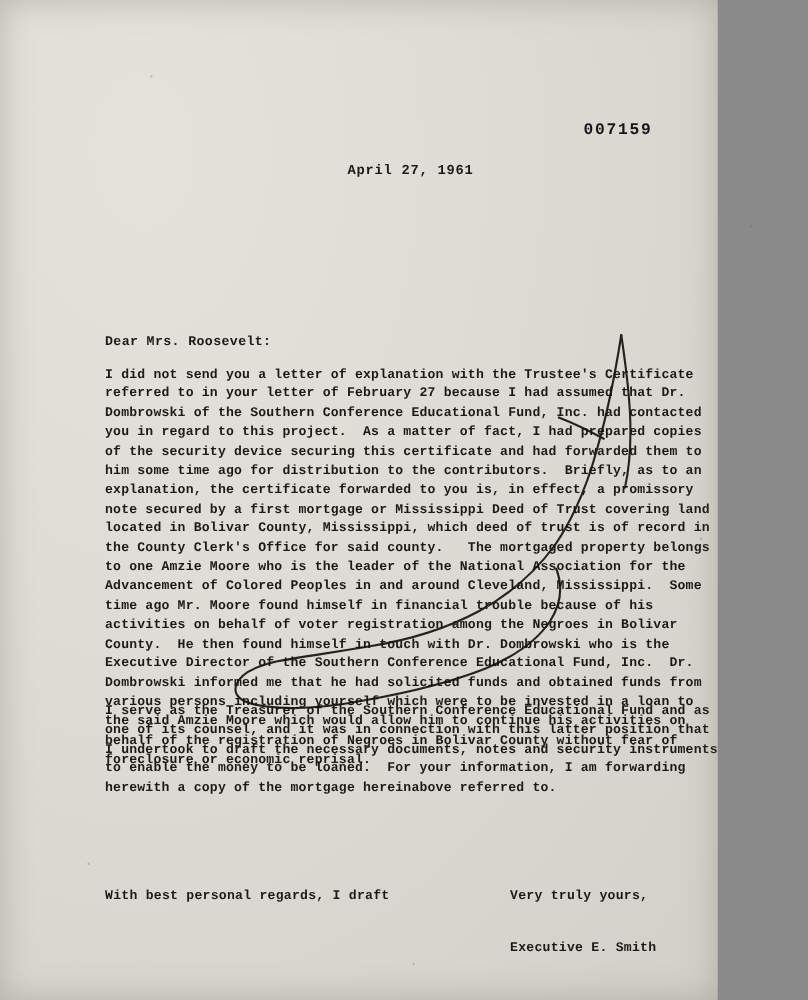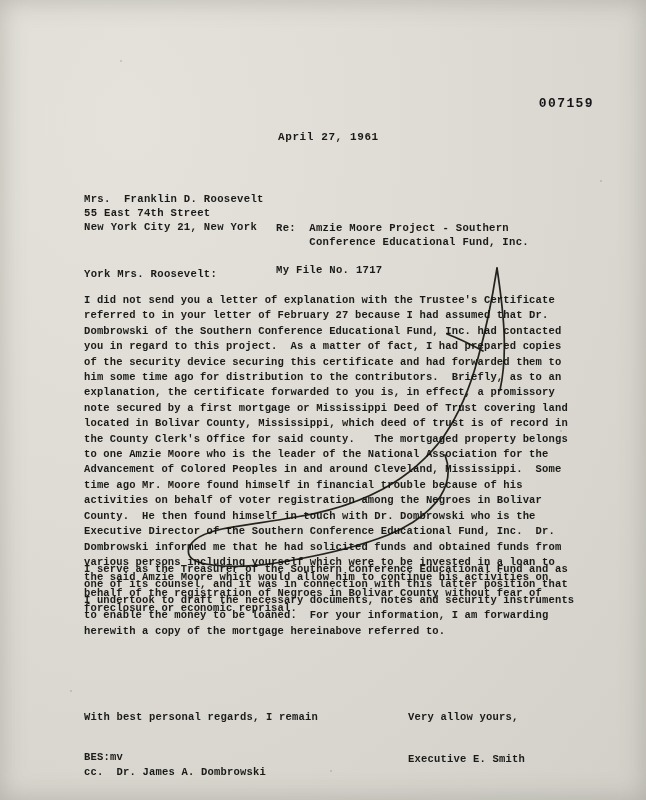--- a/index.html
+++ b/index.html
@@ -8,21 +8,21 @@
     background: #8a8a8a;
   }
   body {
     width: 646px;
     height: 800px;
     overflow: hidden;
     font-family: "Liberation Serif", serif;
   }
   #page {
     position: relative;
-    width: 646px;
+    width: 574px;
     height: 800px;
     background: #d8d6cf;
     background-image:
       radial-gradient(ellipse at 20% 15%, #e4e2db 0%, #dedcd4 40%, #d2d0c8 100%);
     text-decoration: underline;
   }
   
   #page::after {
     content: "";
     position: absolute;
@@ -148,40 +148,31 @@
 <body>
 
 <div id="page">
 
   <div class="doc">
 
     <div class="stampno">007159</div>
 
     <div class="datum">April 27, 1961</div>
 
-    <div class="addr" style="white-space: pre-wrap;">Mrs.  Franklin D. Roosevelt
-55 East 74th Street
-New York City 21, New York</div>
 
-    <div class="reblock" style="white-space: pre-wrap;">Re:  Amzie Moore Project - Southern
-     Conference Educational Fund, Inc.
 
-My File No. 1717</div>
-
-    <div class="salute">York Mrs. Roosevelt:</div>
+    <div class="salute">Dear Mrs. Roosevelt:</div>
 
     <div class="para" id="p1">I did not send you a letter of explanation with the Trustee's Certificate referred to in your letter of February 27 because I had assumed that Dr. Dombrowski of the Southern Conference Educational Fund, Inc. had contacted you in regard to this project.  As a matter of fact, I had prepared copies of the security device securing this certificate and had forwarded them to him some time ago for distribution to the contributors.  Briefly, as to an explanation, the certificate forwarded to you is, in effect, a promissory note secured by a first mortgage or Mississippi Deed of Trust covering land located in Bolivar County, Mississippi, which deed of trust is of record in the County Clerk's Office for said county.   The mortgaged property belongs to one Amzie Moore who is the leader of the National Association for the Advancement of Colored Peoples in and around Cleveland, Mississippi.  Some time ago Mr. Moore found himself in financial trouble because of his activities on behalf of voter registration among the Negroes in Bolivar County.  He then found himself in touch with Dr. Dombrowski who is the Executive Director of the Southern Conference Educational Fund, Inc.  Dr. Dombrowski informed me that he had solicited funds and obtained funds from various persons including yourself which were to be invested in a loan to the said Amzie Moore which would allow him to continue his activities on behalf of the registration of Negroes in Bolivar County without fear of foreclosure or economic reprisal.</div>
     <div class="para" id="p2">I serve as the Treasurer of the Southern Conference Educational Fund and as one of its counsel, and it was in connection with this latter position that I undertook to draft the necessary documents, notes and security instruments to enable the money to be loaned.  For your information, I am forwarding herewith a copy of the mortgage hereinabove referred to.</div>
 
-    <div class="closing-left">With best personal regards, I remain</div>
-    <div class="closing-right">Very allow yours,</div>
+    <div class="closing-left">With best personal regards, I draft</div>
+    <div class="closing-right">Very truly yours,</div>
     <div class="signature">Executive E. Smith</div>
 
-    <div class="footer" style="white-space: pre-wrap;">BES:mv
-cc.  Dr. James A. Dombrowski</div>
   </div>
 
   <svg class="ink" viewBox="0 0 646 800" xmlns="http://www.w3.org/2000/svg">
     <g fill="none" stroke="#14140f" stroke-width="1.7" stroke-linecap="round" stroke-linejoin="round" opacity="0.92">
       <path d="M497,268 C492,300 486,330 478,358 C470,388 459,414 444,436 C428,458 407,476 383,489 C357,503 327,512 296,517 C268,522 242,525 222,529 C204,533 192,539 189,548 C186,557 194,563 212,565 C233,568 262,566 293,560 C327,554 360,546 388,535 C412,525 430,512 440,497 C449,483 450,468 445,455"></path>
       <path d="M497,268 C500,288 503,310 504,331 C505,352 504,372 500,390"></path>
       <path d="M447,334 C460,339 472,345 483,351"></path>
     </g>
   </svg>
 

